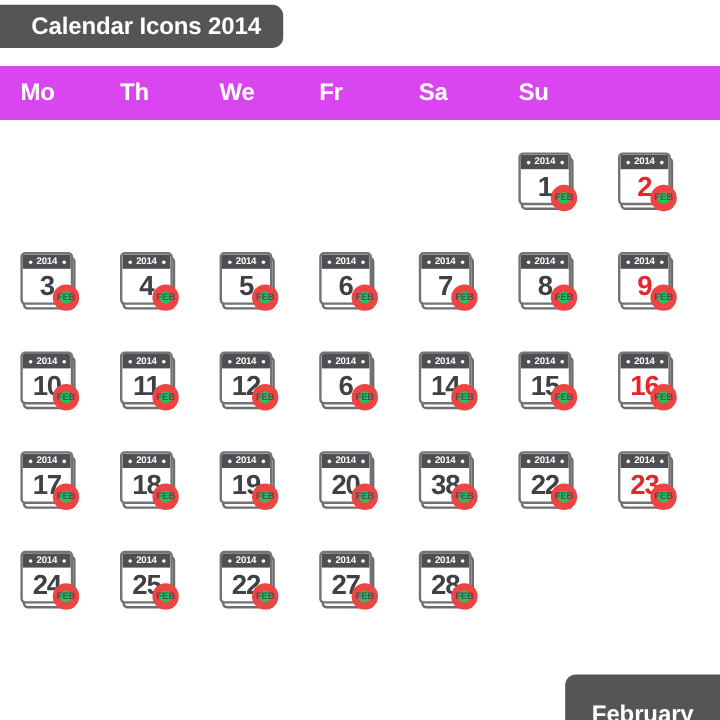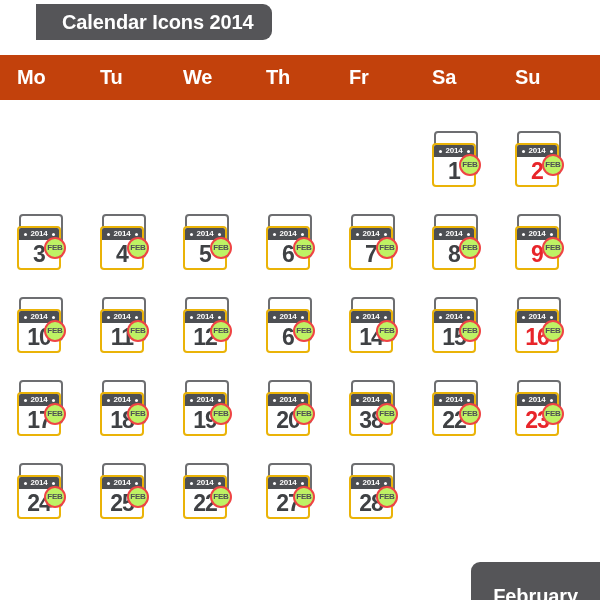--- a/index.html
+++ b/index.html
@@ -20,38 +20,37 @@
   #title-bar {
     position: absolute;
     left: 0;
     top: 4px;
     height: 36px;
     padding: 0 18px 0 26px;
     background: #555558;
     border-radius: 0 9px 9px 0;
     display: flex;
     align-items: center;
-    margin-left: 36px;
   }
   #title-bar .title-text {
     color: #ffffff;
     font-size: 20px;
     font-weight: bold;
     letter-spacing: -0.1px;
     white-space: nowrap;
   }
 
   
   #weekday-bar {
     position: absolute;
     left: 0;
     top: 55px;
     width: 600px;
     height: 45px;
-    background: #c2410c;
+    background: #d946ef;
     display: flex;
   }
   #weekday-bar .weekday-cell {
     width: 83px;
     display: flex;
     align-items: center;
     justify-content: flex-start;
     padding-left: 17px;
     box-sizing: border-box;
   }
@@ -98,24 +97,24 @@
     width: 44px;
     height: 44px;
     border: 2px solid #6d6e71;
     border-radius: 4px;
     box-sizing: border-box;
     background: #ffffff;
   }
   .cal-body {
     position: absolute;
     left: 0;
-    top: 16px;
+    top: 0;
     width: 44px;
     height: 44px;
-    border: 2px solid #eab308;
+    border: 2px solid #737373;
     border-radius: 4px;
     box-sizing: border-box;
     background: #ffffff;
     overflow: hidden;
   }
   .cal-header {
     position: absolute;
     left: 0;
     top: 0;
     width: 100%;
@@ -156,22 +155,22 @@
   }
   .cal-icon.weekend .cal-day { color: #e8252a; }
 
   .cal-badge {
     position: absolute;
     right: -3px;
     bottom: -1px;
     width: 22px;
     height: 22px;
     border-radius: 50%;
-    background: #bef264;
-    border: 2px solid #ef4444;
+    background: #22c55e;
+    border: 6px solid #ef4444;
     box-sizing: border-box;
     display: flex;
     align-items: center;
     justify-content: center;
   }
   .cal-badge-text {
     color: #4d4f53;
     font-size: 8px;
     font-weight: bold;
     line-height: 1;
@@ -203,27 +202,24 @@
 
 <div id="title-bar">
   <span class="title-text">Calendar Icons 2014</span>
 </div>
 
 <div id="weekday-bar">
     <div class="weekday-cell">
       <span class="weekday-label">Mo</span>
     </div>
     <div class="weekday-cell">
-      <span class="weekday-label">Tu</span>
+      <span class="weekday-label">Th</span>
     </div>
     <div class="weekday-cell">
       <span class="weekday-label">We</span>
-    </div>
-    <div class="weekday-cell">
-      <span class="weekday-label">Th</span>
     </div>
     <div class="weekday-cell">
       <span class="weekday-label">Fr</span>
     </div>
     <div class="weekday-cell">
       <span class="weekday-label">Sa</span>
     </div>
     <div class="weekday-cell">
       <span class="weekday-label">Su</span>
     </div>

